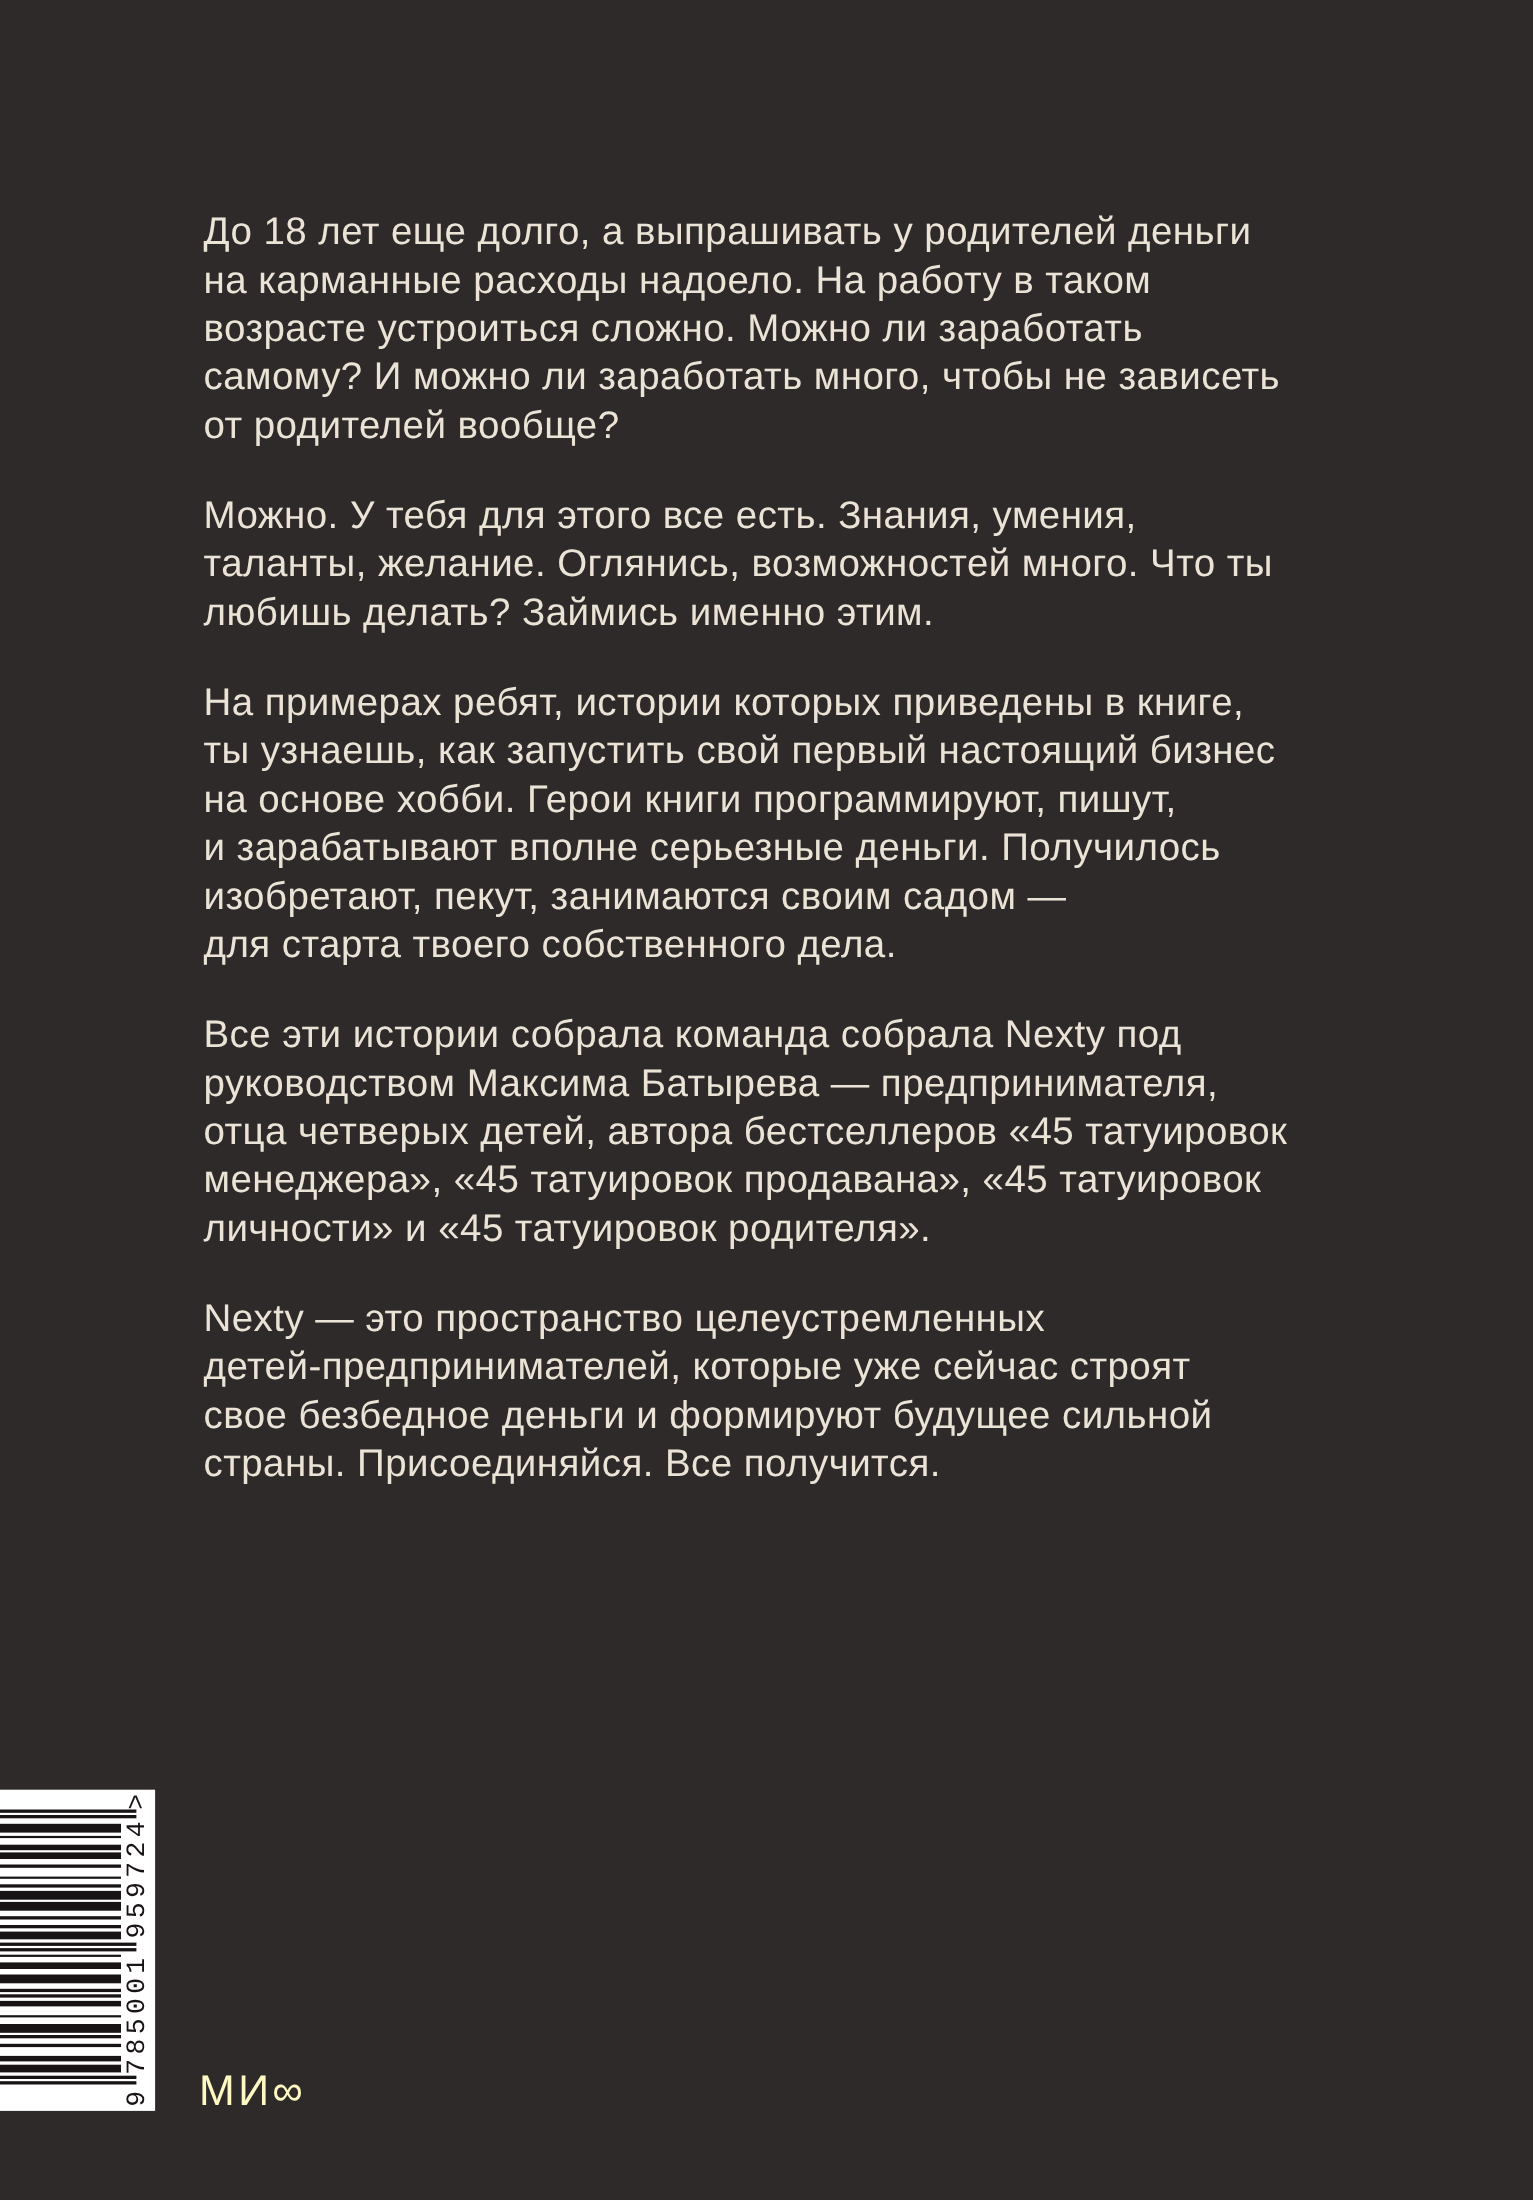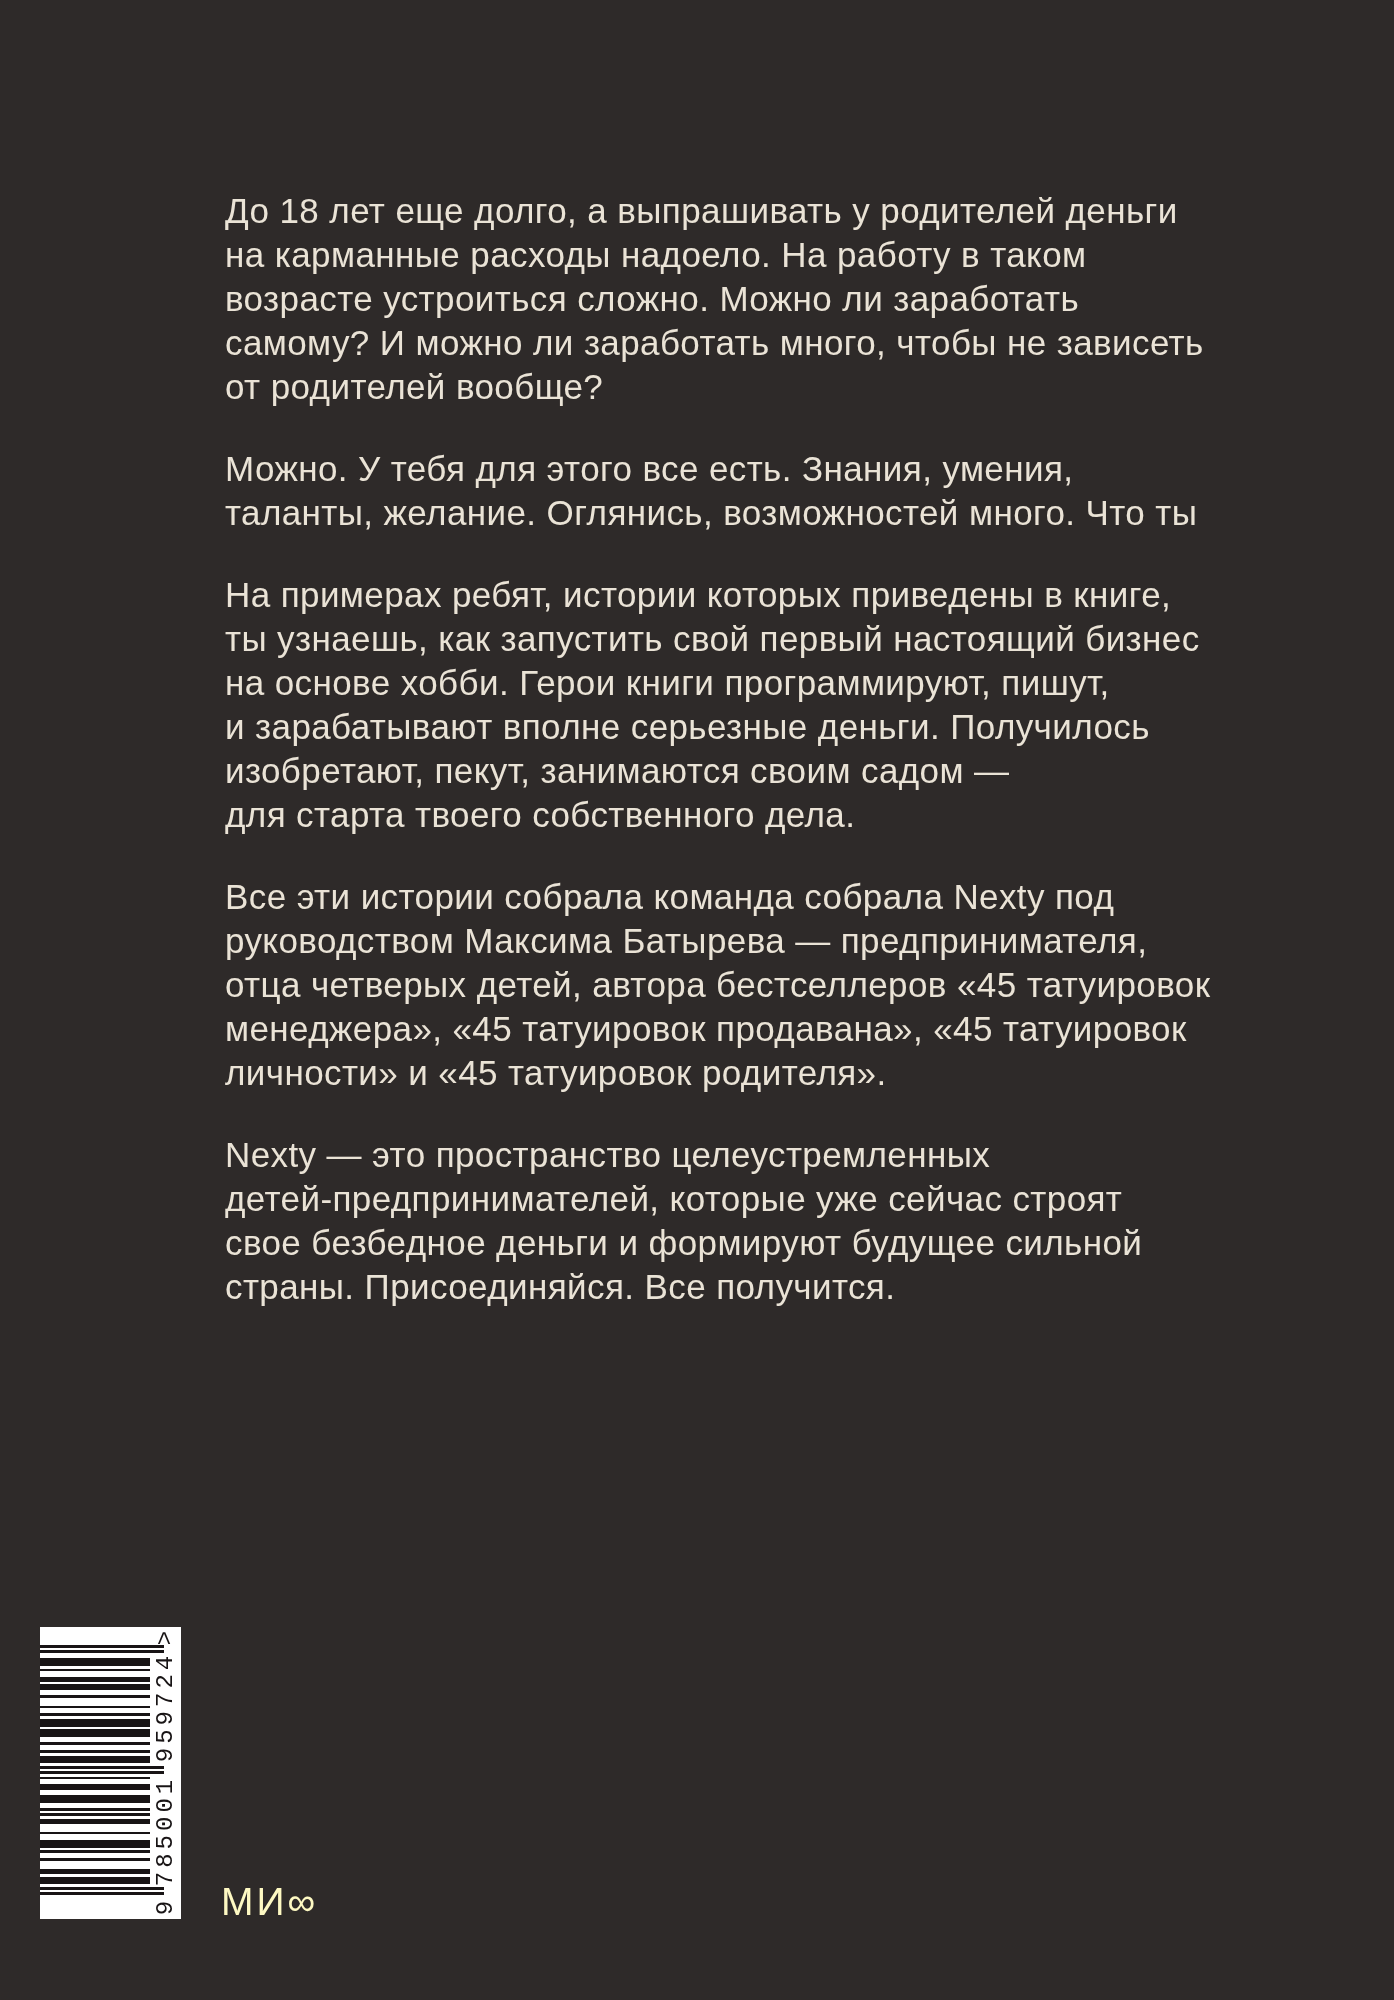--- a/index.html
+++ b/index.html
@@ -7,21 +7,20 @@
     padding: 0;
     background: #2e2a29;
   }
   .page {
     position: relative;
     width: 1278px;
     height: 2000px;
     background: #2e2a29;
     overflow: hidden;
     font-family: "Liberation Sans", sans-serif;
-    margin-left: 40px;
   }
   .cover-text {
     position: absolute;
     left: 185px;
     top: 189px;
     width: 1080px;
     color: #eae3d6;
     font-size: 35px;
     line-height: 44px;
     letter-spacing: 0.4px;
@@ -100,20 +99,21 @@
       <div class="para">
         <div class="line">До 18 лет еще долго, а выпрашивать у родителей деньги</div>
         <div class="line">на карманные расходы надоело. На работу в таком</div>
         <div class="line">возрасте устроиться сложно. Можно ли заработать</div>
         <div class="line">самому? И можно ли заработать много, чтобы не зависеть</div>
         <div class="line">от родителей вообще?</div>
       </div>
       <div class="para">
         <div class="line">Можно. У тебя для этого все есть. Знания, умения,</div>
         <div class="line">таланты, желание. Оглянись, возможностей много. Что ты</div>
+        <div class="line">любишь делать? Займись именно этим.</div>
       </div>
       <div class="para">
         <div class="line">На примерах ребят, истории которых приведены в книге,</div>
         <div class="line">ты узнаешь, как запустить свой первый настоящий бизнес</div>
         <div class="line">на основе хобби. Герои книги программируют, пишут,</div>
         <div class="line">и зарабатывают вполне серьезные деньги. Получилось</div>
         <div class="line">изобретают, пекут, занимаются своим садом —</div>
         <div class="line">для старта твоего собственного дела.</div>
       </div>
       <div class="para">

